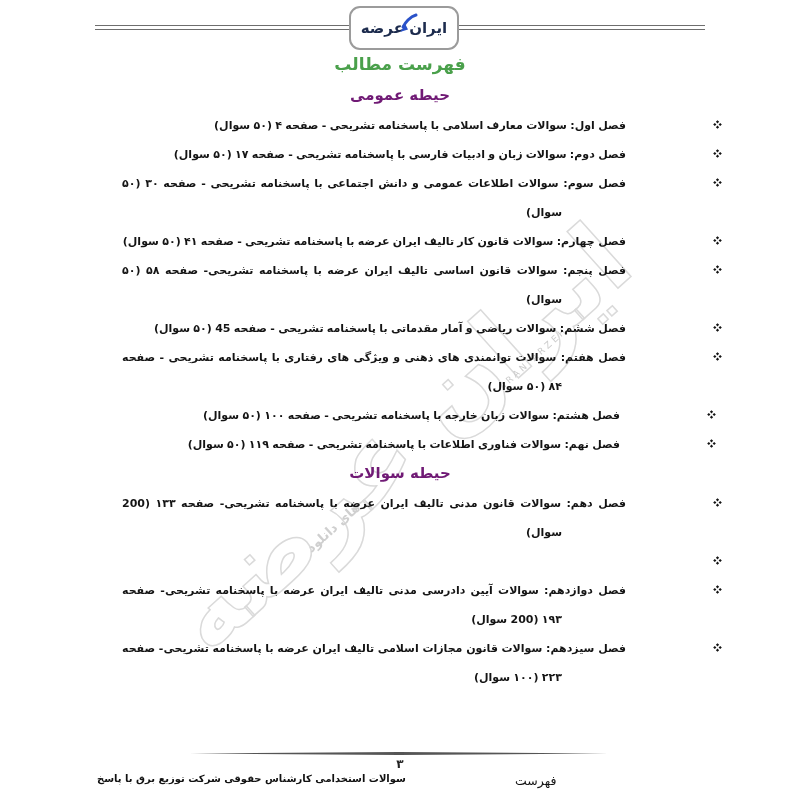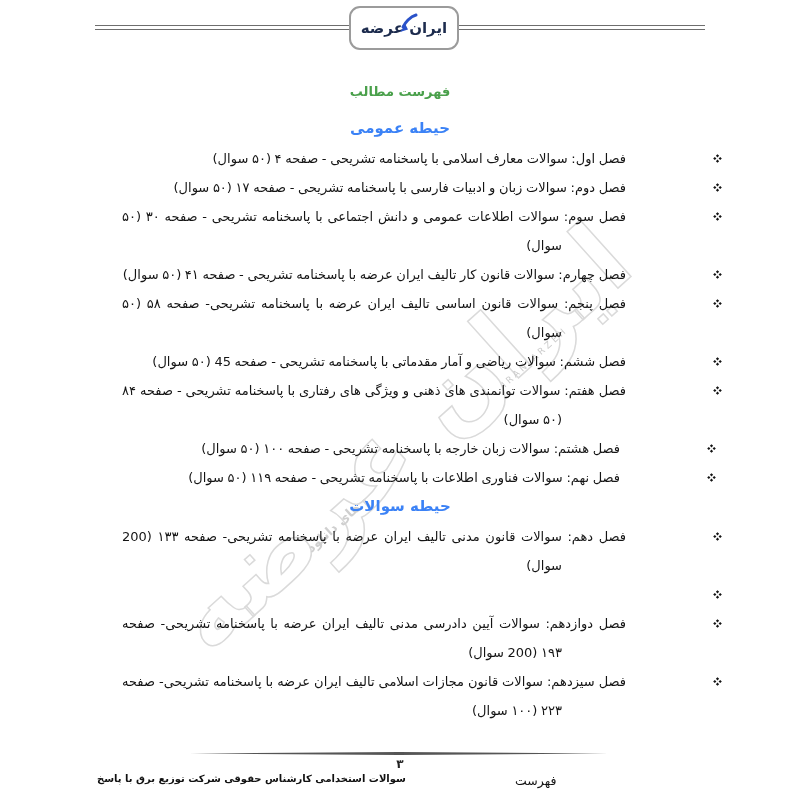--- a/index.html
+++ b/index.html
@@ -14,26 +14,26 @@
   }
   .logo-box{
     position:absolute;top:6px;left:349px;width:106px;height:40px;
     background:#fff;border:2px solid #9b9b9b;border-radius:11px;
     display:flex;align-items:center;justify-content:center;z-index:2;
   }
   .logo-text{font-weight:bold;font-size:15px;color:#1c2b4d;direction:rtl;letter-spacing:0;}
   .logo-arrow{position:absolute;left:41px;top:4px;}
   
   .content{position:relative;z-index:1;}
-  .doc-title{margin:0;padding-top:84px;text-align:center;font-size:13px;font-weight:bold;}
-  .section-heading{margin:20px 0 0 0;text-align:center;font-size:15px;font-weight:bold;color:#3b82f6;}
+  .doc-title{margin:0;padding-top:54px;text-align:center;font-size:17px;font-weight:bold;}
+  .section-heading{margin:12px 0 0 0;text-align:center;font-size:15px;font-weight:bold;color:#701a75;}
   .section-heading.second{margin-top:5px;}
   .toc{
     list-style:none;margin:7px 158px 0 122px;padding:0;
-    direction:rtl;text-align:justify;font-size:13px;font-weight:normal;color:#141414;
+    direction:rtl;text-align:justify;font-size:11px;font-weight:bold;color:#141414;
   }
   .toc li{line-height:29px;padding-right:80px;text-indent:-80px;word-spacing:-0.5px;}
   .toc.toc-general li:nth-child(n+8){margin-right:6px;}
   .bullet-icon{display:inline-block;width:9px;height:9px;margin-left:7px;}
   
   .watermark-layer{position:absolute;inset:0;z-index:0;pointer-events:none;}
   .watermark-text{
     position:absolute;left:400px;top:438px;transform:translate(-50%,-50%) rotate(-42deg);
     font-size:100px;font-weight:bold;white-space:nowrap;direction:rtl;
     color:transparent;-webkit-text-stroke:1.5px #dadada;

